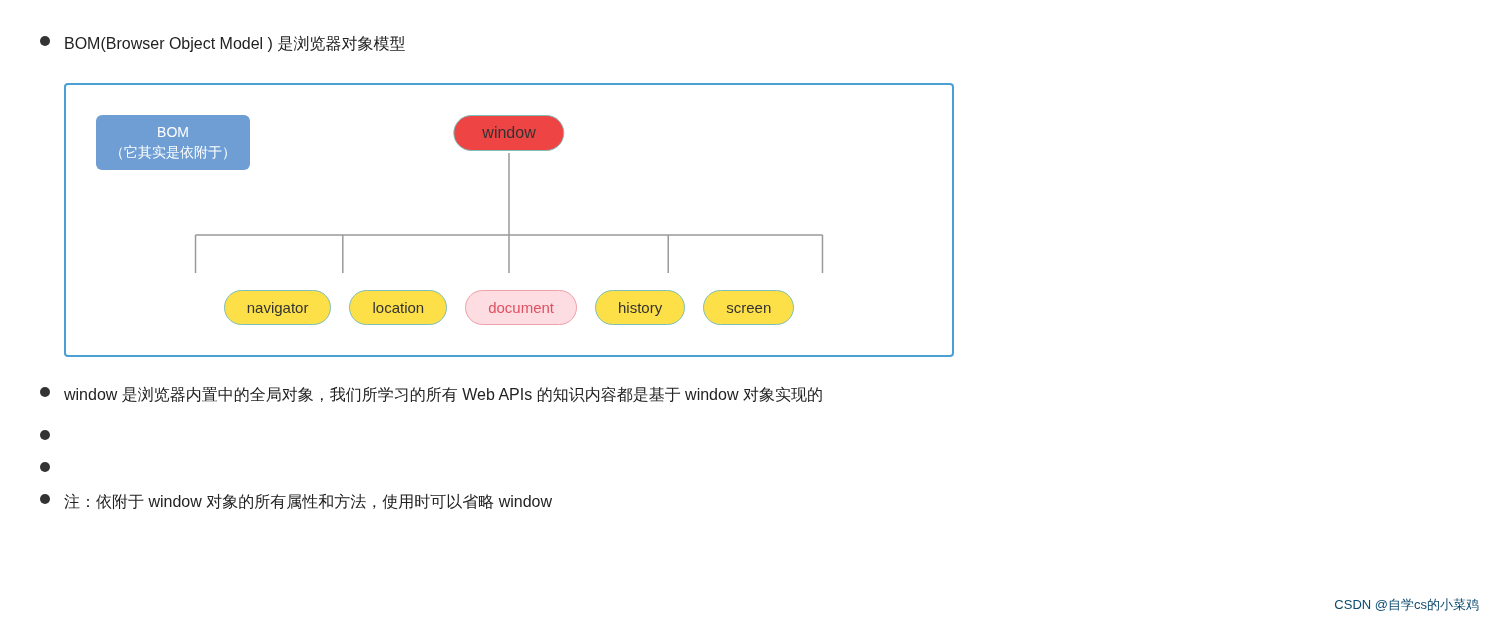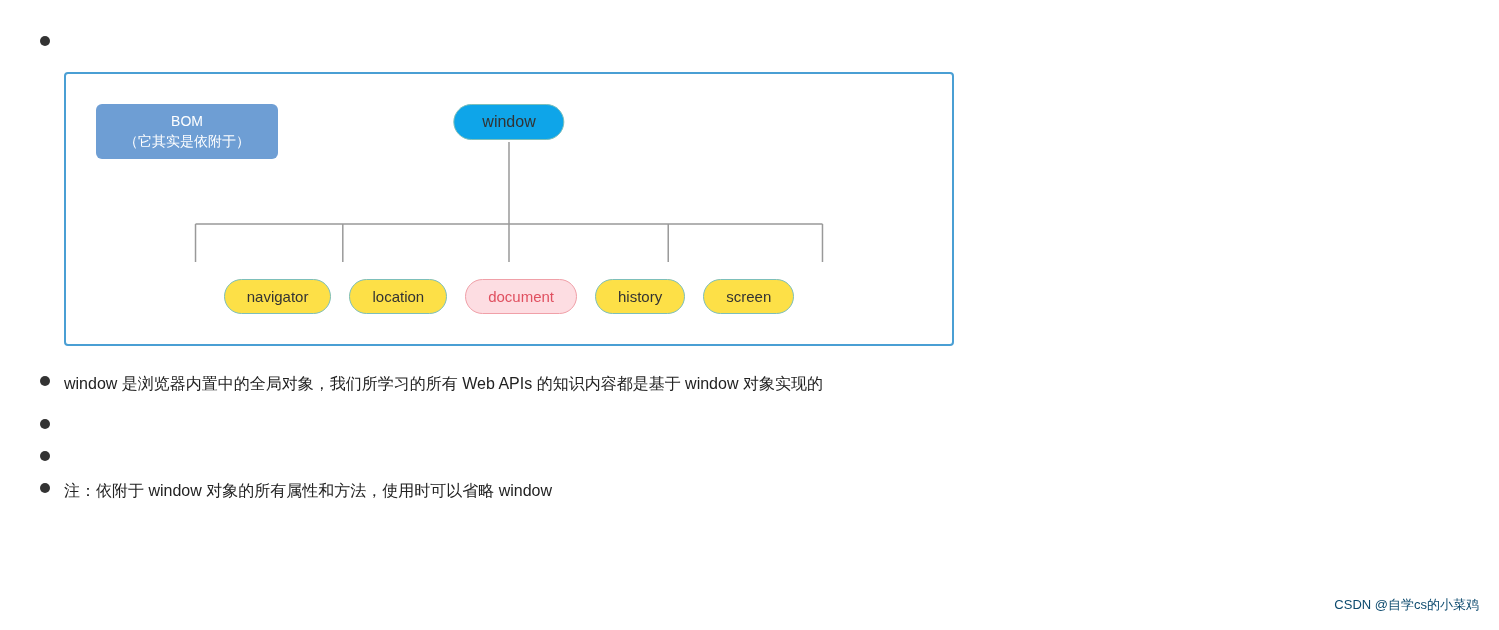--- a/index.html
+++ b/index.html
@@ -57,34 +57,34 @@
       height: 220px;
     }
 
     
     .bom-box {
       position: absolute;
       left: 0;
       top: 10px;
       background: #6e9ed4;
       color: #fff;
-      padding: 8px 28px;
+      padding: 8px 14px;
       border-radius: 6px;
       font-size: 14px;
       text-align: center;
       line-height: 1.4;
     }
 
     
     .window-node {
       position: absolute;
       left: 50%;
       top: 10px;
       transform: translateX(-50%);
-      background: #0ea5e9;
+      background: #ef4444;
       border: 1.5px solid #7dbfba;
       border-radius: 20px;
       padding: 8px 28px;
       font-size: 16px;
       color: #333;
       white-space: nowrap;
     }
 
     
     .child-nodes {
@@ -134,20 +134,21 @@
     }
   </style>
 </head>
 <body>
 
 
 
 
 <div class="bullet-item">
   <div class="bullet-dot"></div>
+  <div class="bullet-text">BOM(Browser Object Model ) 是浏览器对象模型</div>
 </div>
 
 
 <div class="diagram-container">
   <div class="diagram-inner">
 
     <svg class="lines-svg" viewBox="0 0 830 220" preserveAspectRatio="none">
 
       <line x1="415" y1="48" x2="415" y2="130" stroke="#999" stroke-width="1.5"></line>
 

